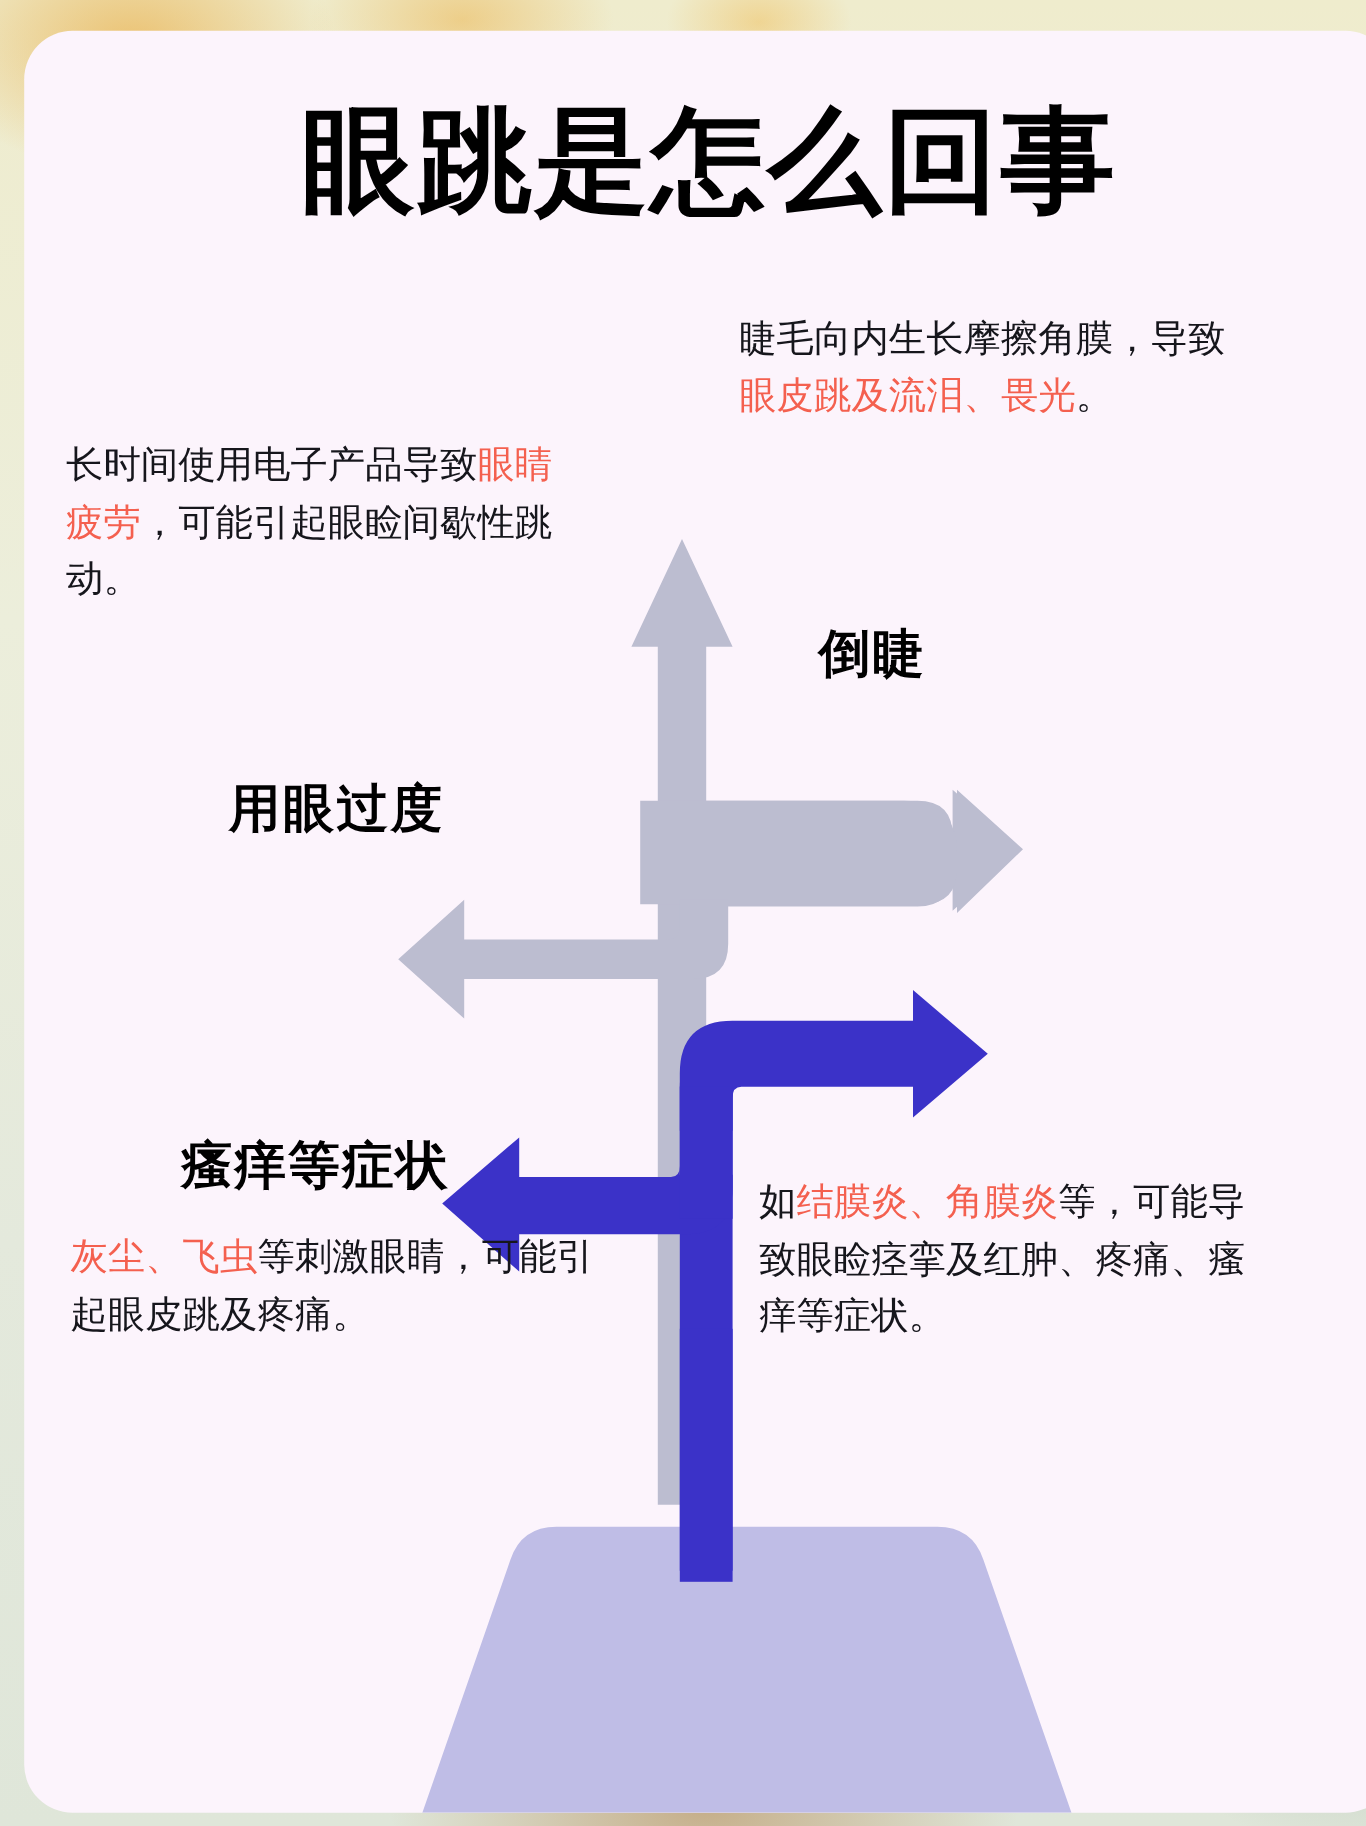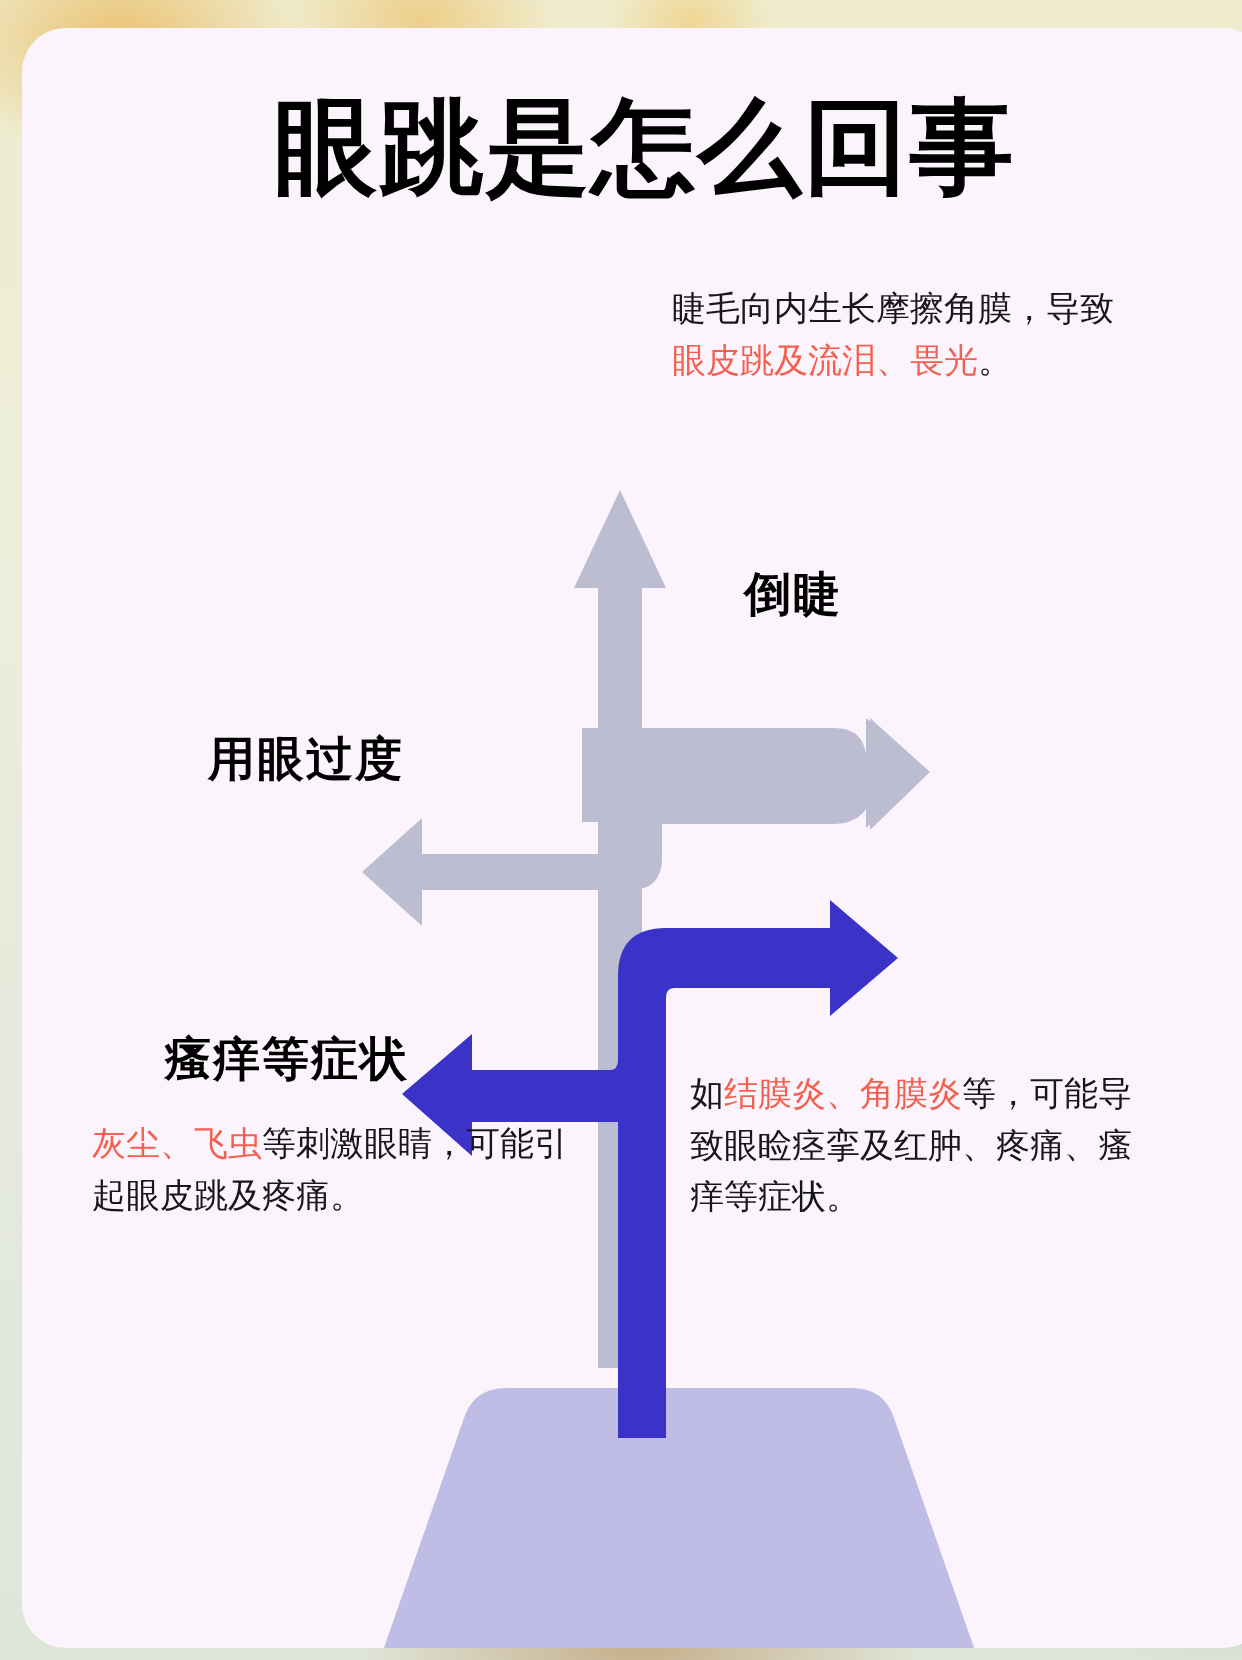--- a/index.html
+++ b/index.html
@@ -33,24 +33,24 @@
   
   #diagram{position:absolute;left:0;top:0;width:1198px;height:1620px;}
   
   .para{position:absolute;font-size:34px;line-height:1.52;color:#16161c;
         font-family:"Liberation Serif","DejaVu Serif",serif;}
   .para .hl{color:#f4604f;}
   .node-label{position:absolute;
         font-family:"Liberation Sans","DejaVu Sans",sans-serif;
         font-weight:700;font-size:47px;color:#000;letter-spacing:2px;white-space:nowrap;text-align:right;}
   #p-overuse{left:38px;top:370px;width:470px;}
-  #l-overuse{left:186px;top:700px;}
+  #l-overuse{left:186px;top:676px;}
   #p-trichiasis{left:650px;top:255px;width:470px;}
   #l-trichiasis{left:722px;top:535px;}
-  #p-foreign{left:42px;top:1090px;width:480px;margin-left:28px;}
+  #p-foreign{left:42px;top:1090px;width:480px;}
   #l-foreign{left:142px;top:1000px;}
   #p-inflam{left:668px;top:1040px;width:470px;}
   #l-inflam{left:700px;top:955px;}
 </style>
 </head>
 <body>
 
 <div id="backdrop">
   <div class="strip"></div>
 </div>
@@ -76,20 +76,21 @@
     <path d="M 596 1400 L 596 960 Q 596 912 644 912 L 644 1400 Z" fill="#3b32c8"></path>
     <rect x="596" y="1180" width="48" height="230" fill="#3b32c8"></rect>
 
     <path d="M 596 1000 L 596 948 Q 596 900 644 900 L 808 900 L 808 872 L 876 930 L 808 988 L 808 960 L 652 960 Q 644 960 644 970 L 644 1000 Z" fill="#3b32c8"></path>
 
     <path d="M 644 1040 L 644 1052 Q 644 1094 602 1094 L 450 1094 L 450 1128 L 380 1066 L 450 1006 L 450 1042 L 588 1042 Q 596 1042 596 1032 L 596 1040 Z" fill="#3b32c8"></path>
 
     <rect x="596" y="960" width="48" height="120" fill="#3b32c8"></rect>
   </svg>
 
+  <div class="para" id="p-overuse"><span>长时间使用电子产品导致</span><span class="hl">眼睛疲劳</span><span>，可能引起眼睑间歇性跳动。</span></div>
   <div class="node-label" id="l-overuse">用眼过度</div>
 
   <div class="para" id="p-trichiasis"><span>睫毛向内生长摩擦角膜，导致</span><span class="hl">眼皮跳及流泪、畏光</span><span>。</span></div>
   <div class="node-label" id="l-trichiasis">倒睫</div>
 
   <div class="para" id="p-foreign"><span class="hl">灰尘、飞虫</span><span>等刺激眼睛，可能引起眼皮跳及疼痛。</span></div>
   <div class="node-label" id="l-foreign">瘙痒等症状</div>
 
   <div class="para" id="p-inflam"><span>如</span><span class="hl">结膜炎、角膜炎</span><span>等，可能导致眼睑痉挛及红肿、疼痛、瘙痒等症状。</span></div>
 

